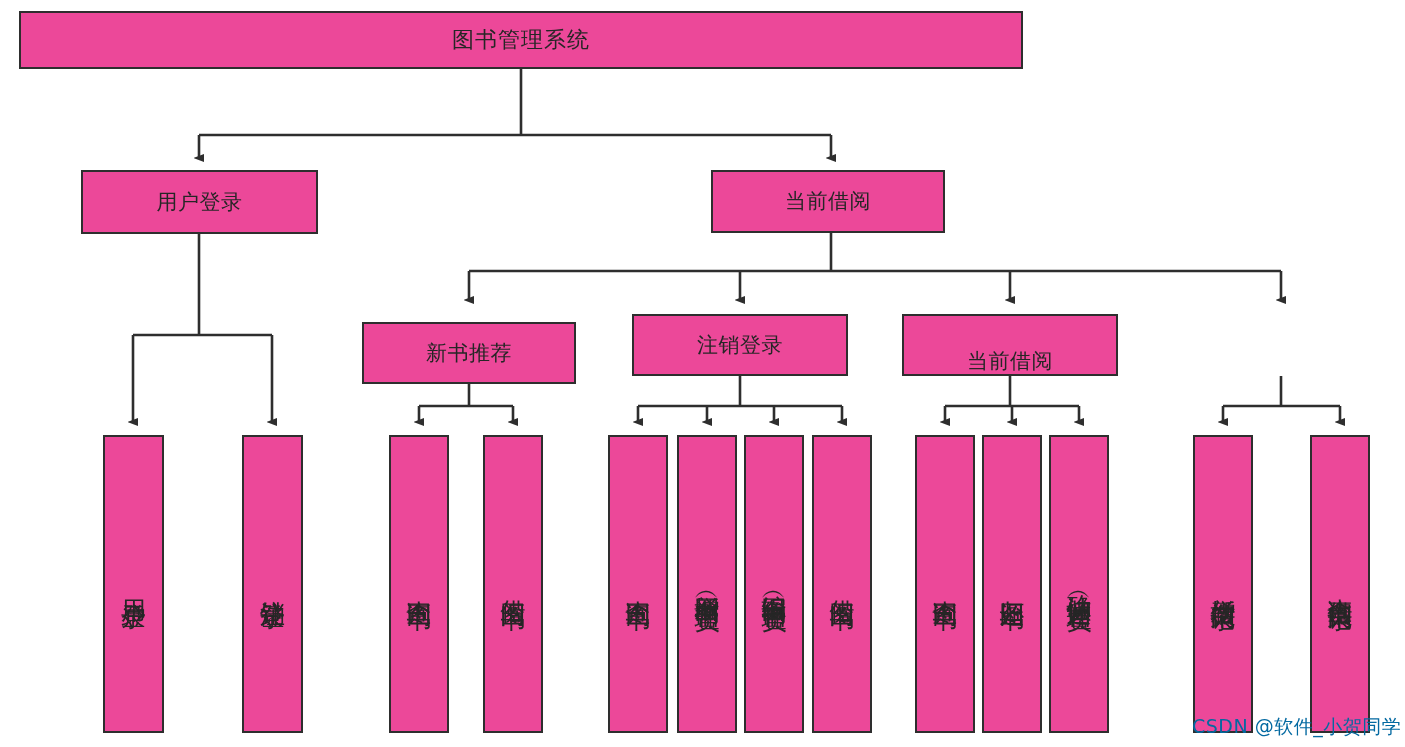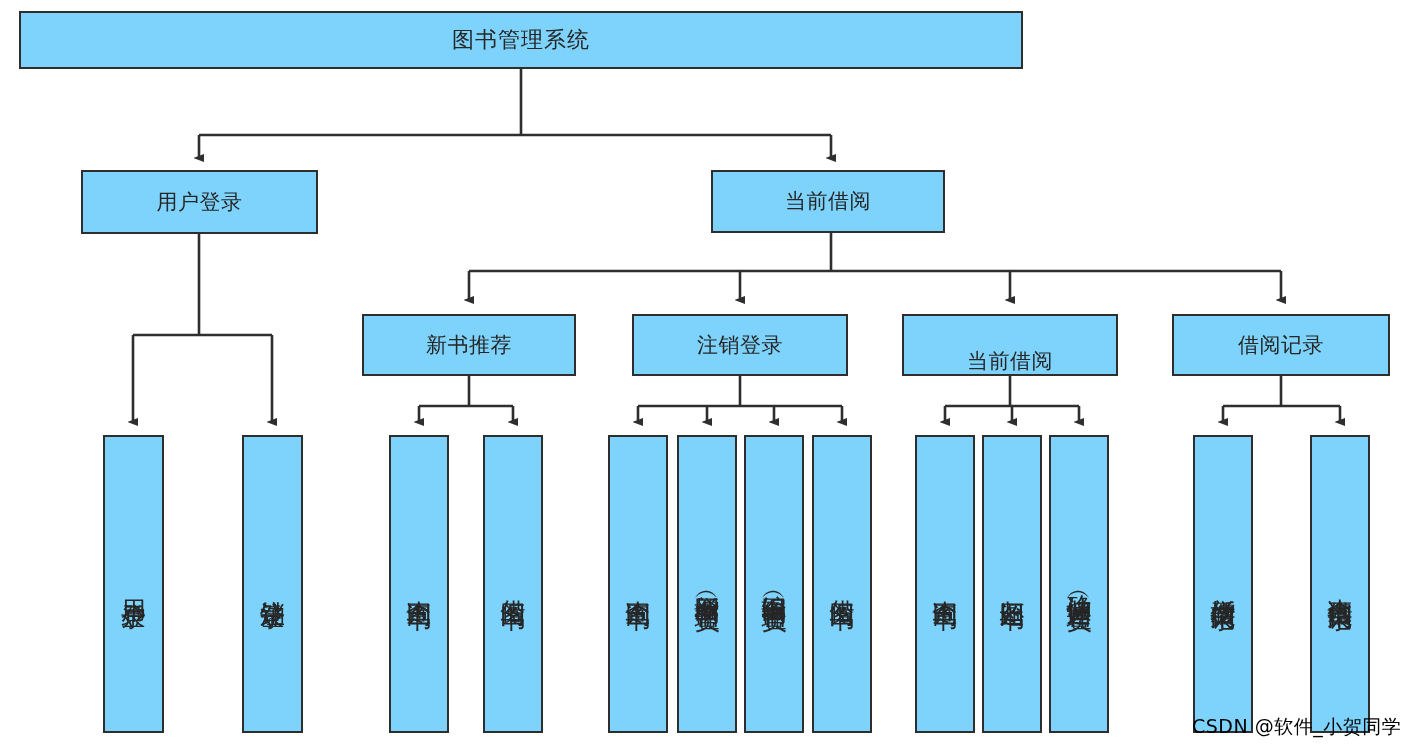--- a/index.html
+++ b/index.html
@@ -23,21 +23,21 @@
     left: 0;
     top: 0;
     width: 1405px;
     height: 747px;
     pointer-events: none;
   }
   .node {
     position: absolute;
     box-sizing: border-box;
     border: 2px solid #2e2e2e;
-    background: #7dd3fc;
+    background: #ec4899;
     display: flex;
     align-items: center;
     justify-content: center;
     color: #262626;
   }
   .node .lbl {
     display: block;
     text-align: center;
     line-height: 1.18;
     white-space: nowrap;
@@ -63,21 +63,21 @@
     line-height: 1.08;
     letter-spacing: 2px;
     max-height: 270px;
     white-space: normal;
   }
   .node.vert.tall .lbl {
     max-height: 280px;
   }
   .watermark {
     position: absolute;
-    color: #000000;
+    color: #0369a1;
     font-size: 19px;
     letter-spacing: 0.5px;
     white-space: nowrap;
     user-select: none;
   }
 </style>
 </head>
 <body>
 
 <div id="canvas">
@@ -136,32 +136,29 @@
     <span class="lbl">图书管理系统</span>
   </div>
 
   <div class="node horiz" style="left:81px; top:170px; width:237px; height:64px;">
     <span class="lbl">用户登录</span>
   </div>
   <div class="node horiz" style="left:711px; top:170px; width:234px; height:63px;">
     <span class="lbl">当前借阅</span>
   </div>
 
-  <div class="node horiz" style="left:362px; top:314px; width:214px; height:62px;">
+  <div class="node horiz" style="left:362px; top:322px; width:214px; height:62px;">
     <span class="lbl">新书推荐</span>
   </div>
   <div class="node horiz" style="left:632px; top:314px; width:216px; height:62px;">
     <span class="lbl">注销登录</span>
   </div>
   <div class="node horiz" style="left:902px; top:314px; width:216px; height:62px;align-items:flex-end;">
     <span class="lbl">当前借阅</span>
   </div>
-  <div class="node horiz" style="left:1172px; top:314px; width:218px; height:62px;">
-    <span class="lbl">借阅记录</span>
-  </div>
 
   <div class="node vert" style="left:103px; top:435px; width:61px; height:298px;">
     <span class="lbl">用户登录</span>
   </div>
   <div class="node vert" style="left:242px; top:435px; width:61px; height:298px;">
     <span class="lbl">注销登录</span>
   </div>
 
   <div class="node vert" style="left:389px; top:435px; width:60px; height:298px;">
     <span class="lbl">查询图书</span>

